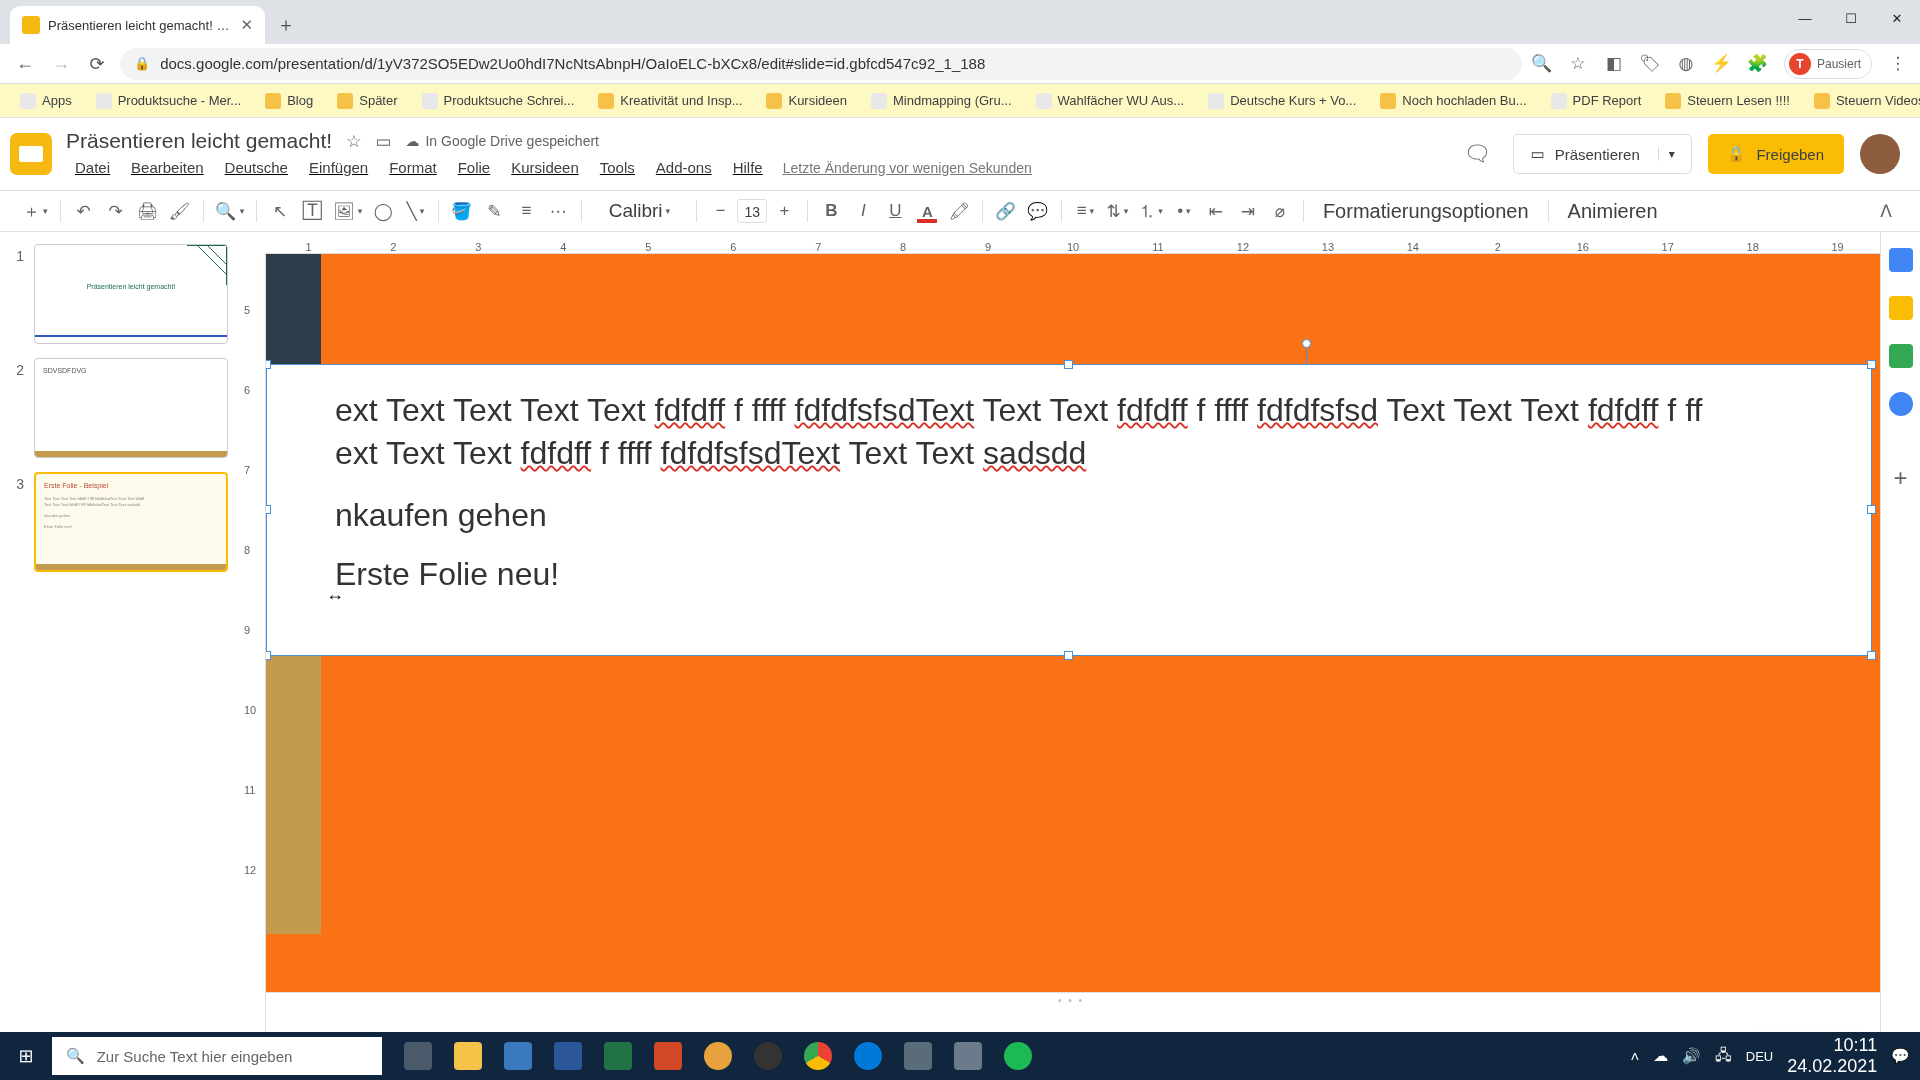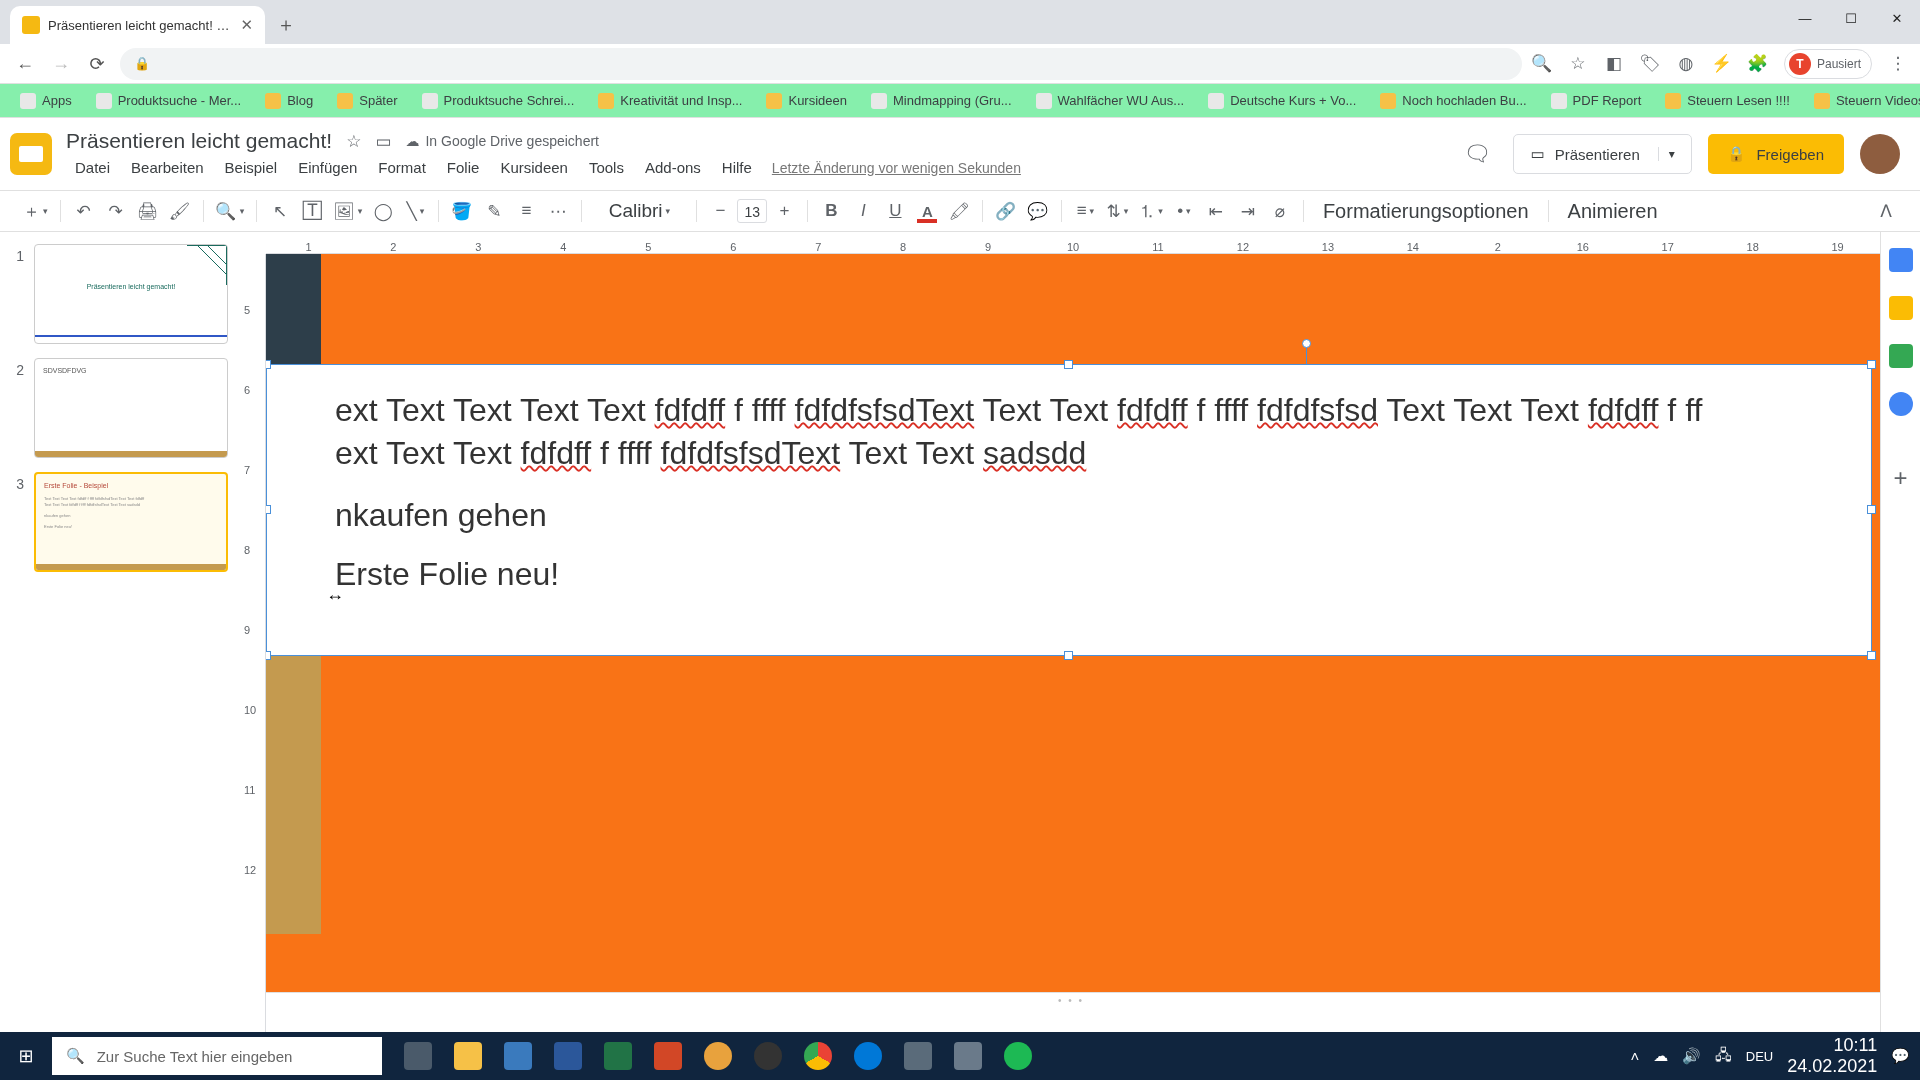--- a/index.html
+++ b/index.html
@@ -18,35 +18,35 @@
 .addr-bar { height:40px; background:#fff; display:flex; align-items:center; padding:0 12px; gap:10px; border-bottom:1px solid #e0e0e0; }
 .nav-btn { width:26px; height:26px; display:flex; align-items:center; justify-content:center; color:#555; font-size:18px; border-radius:50%; }
 .nav-btn.disabled { color:#bbb; }
 .url-input { flex:1; background:#f1f3f4; border-radius:18px; height:32px; display:flex; align-items:center; padding:0 14px; gap:10px; color:#333; font-size:15px; }
 .lock-icon { color:#5f6368; font-size:13px; }
 .ext-icons { display:flex; gap:16px; align-items:center; color:#5f6368; }
 .ext-ic { width:20px; height:20px; display:flex; align-items:center; justify-content:center; font-size:17px; }
 .avatar-pill { display:flex; align-items:center; gap:6px; border:1px solid #dadce0; border-radius:16px; padding:3px 10px 3px 4px; font-size:12px; color:#5f6368; }
 .avatar-circle { width:22px; height:22px; border-radius:50%; background:#e8442e; color:#fff; display:flex; align-items:center; justify-content:center; font-size:12px; font-weight:600; }
 
-.bookmarks { height:34px; background:#86efac; display:flex; align-items:center; padding:0 12px; gap:8px; border-bottom:1px solid #e0e0e0; }
+.bookmarks { height:34px; background:#fef9c3; display:flex; align-items:center; padding:0 12px; gap:8px; border-bottom:1px solid #e0e0e0; }
 .bm-item { display:flex; align-items:center; gap:6px; padding:4px 8px; font-size:13px; color:#3c4043; border-radius:4px; white-space:nowrap; }
 .bm-ic { width:16px; height:16px; background:#e8e8e8; border-radius:3px; flex-shrink:0; }
 .bm-ic.folder { background:#f6c147; }
 
 
 .app-header { height:72px; display:flex; align-items:center; padding:0 20px 0 10px; gap:14px; }
 .slides-logo { width:42px; height:42px; background:#f5b912; border-radius:7px; position:relative; }
 .slides-logo::after { content:""; position:absolute; left:9px; top:13px; width:24px; height:16px; background:#fff; border-radius:2px; }
 .title-block { flex:1; }
 .title-row { display:flex; align-items:center; gap:14px; }
 .doc-title { font-size:21px; color:#3c4043; }
 .title-ic { color:#5f6368; font-size:17px; }
 .save-msg { color:#5f6368; font-size:14px; display:flex; align-items:center; gap:6px; }
-.menu-row { display:flex; gap:3px; margin-top:3px; align-items:center; }
+.menu-row { display:flex; gap:3px; margin-top:3px; align-items:center;text-decoration:underline; }
 .menu-item { font-size:15px; color:#3c4043; padding:3px 9px; border-radius:4px; }
 .last-edit { color:#777; font-size:14px; text-decoration:underline; margin-left:8px; }
 .hdr-actions { display:flex; align-items:center; gap:16px; }
 .comment-btn { width:40px; height:40px; display:flex; align-items:center; justify-content:center; color:#5f6368; font-size:22px; }
 .present-btn { height:40px; border:1px solid #dadce0; border-radius:5px; display:flex; align-items:center; padding:0 16px; gap:10px; font-size:15px; color:#3c4043; }
 .present-dd { border-left:1px solid #dadce0; margin-left:8px; padding-left:10px; font-size:12px; }
 .share-btn { height:40px; background:#fbbc04; border-radius:5px; display:flex; align-items:center; padding:0 20px; gap:10px; font-size:15px; font-weight:500; color:#3c4043; }
 .user-avatar { width:40px; height:40px; border-radius:50%; background:#8e5d3f; }
 
 
@@ -142,20 +142,21 @@
     <div class="win-btn close">✕</div>
   </div>
 </div>
 
 <div class="addr-bar">
   <div class="nav-btn">←</div>
   <div class="nav-btn disabled">→</div>
   <div class="nav-btn">⟳</div>
   <div class="url-input">
     <span class="lock-icon">🔒</span>
+    <span>docs.google.com/presentation/d/1yV372SO5EDw2Uo0hdI7NcNtsAbnpH/OaIoELC-bXCx8/edit#slide=id.gbfcd547c92_1_188</span>
   </div>
   <div class="ext-icons">
     <div class="ext-ic">🔍</div>
     <div class="ext-ic">☆</div>
     <div class="ext-ic">◧</div>
     <div class="ext-ic">🏷</div>
     <div class="ext-ic">◍</div>
     <div class="ext-ic">⚡</div>
     <div class="ext-ic">🧩</div>
     <div class="avatar-pill">
@@ -234,21 +235,21 @@
       <div class="title-ic">☆</div>
       <div class="title-ic">▭</div>
       <div class="save-msg">
           <span>☁</span>
           <span>In Google Drive gespeichert</span>
         </div>
     </div>
     <div class="menu-row">
       <div class="menu-item">Datei</div>
       <div class="menu-item">Bearbeiten</div>
-      <div class="menu-item">Beispiel</div>
+      <div class="menu-item">Deutsche</div>
       <div class="menu-item">Einfügen</div>
       <div class="menu-item">Format</div>
       <div class="menu-item">Folie</div>
       <div class="menu-item">Kursideen</div>
       <div class="menu-item">Tools</div>
       <div class="menu-item">Add-ons</div>
       <div class="menu-item">Hilfe</div>
       <div class="last-edit">Letzte Änderung vor wenigen Sekunden</div>
     </div>
   </div>

